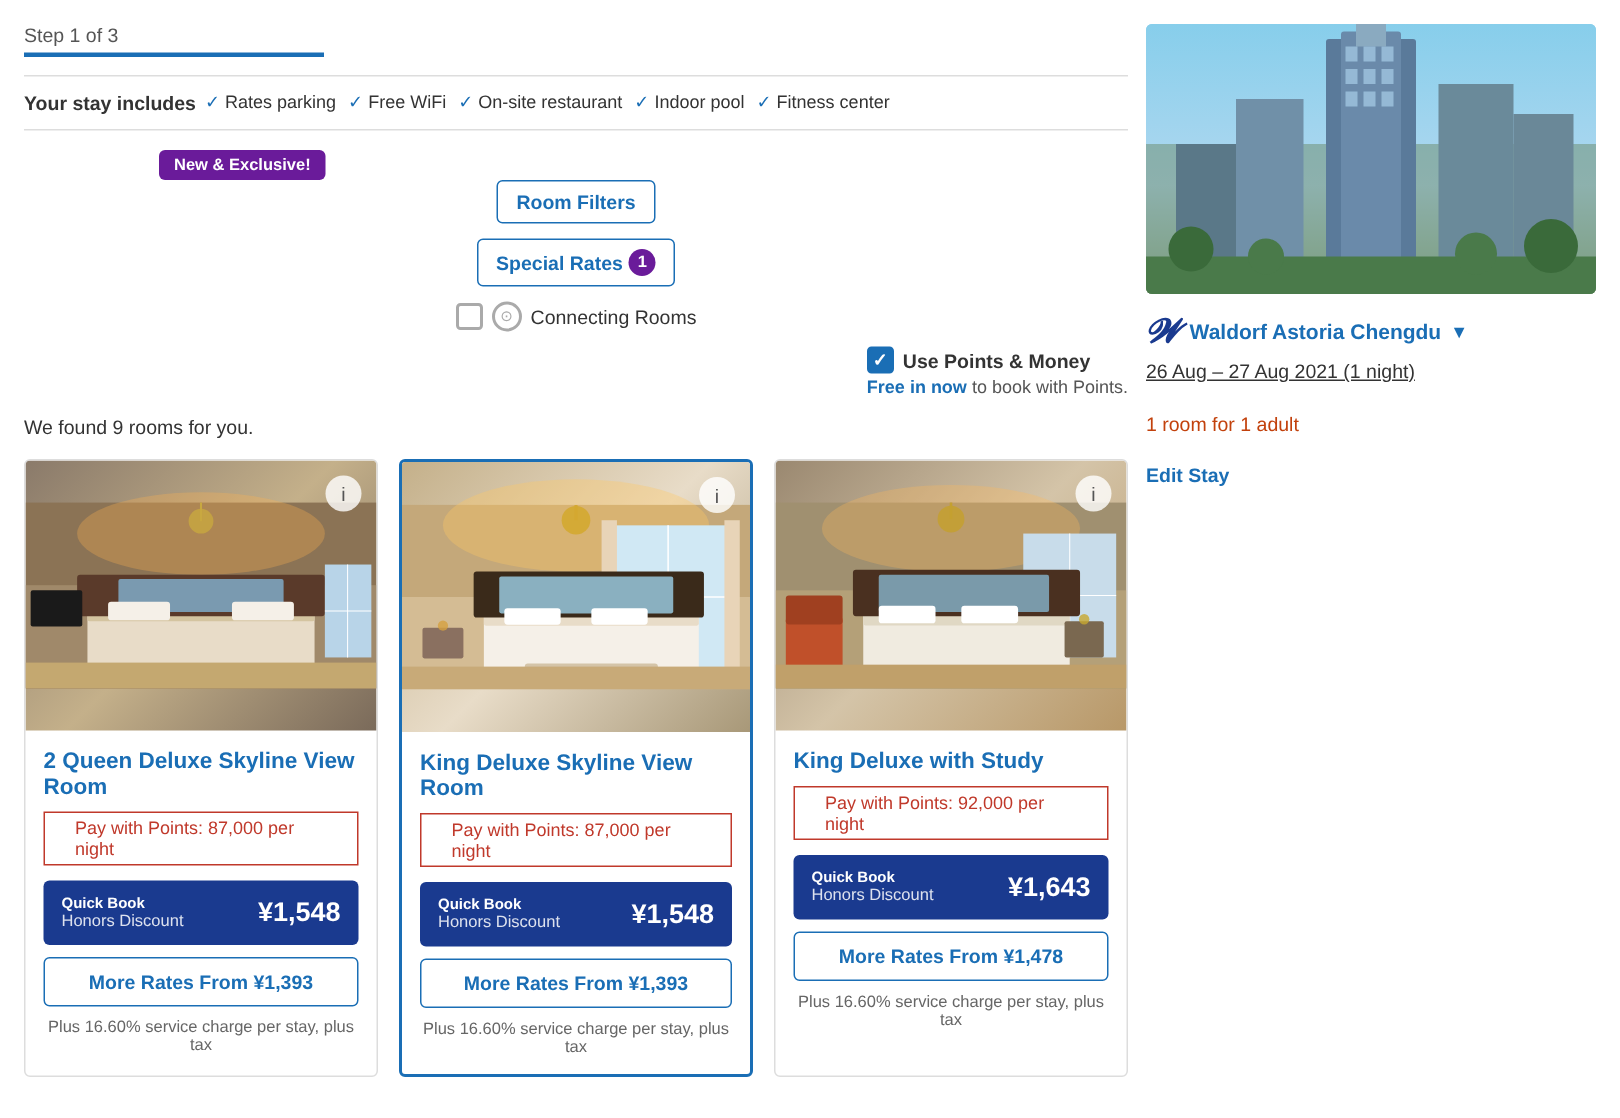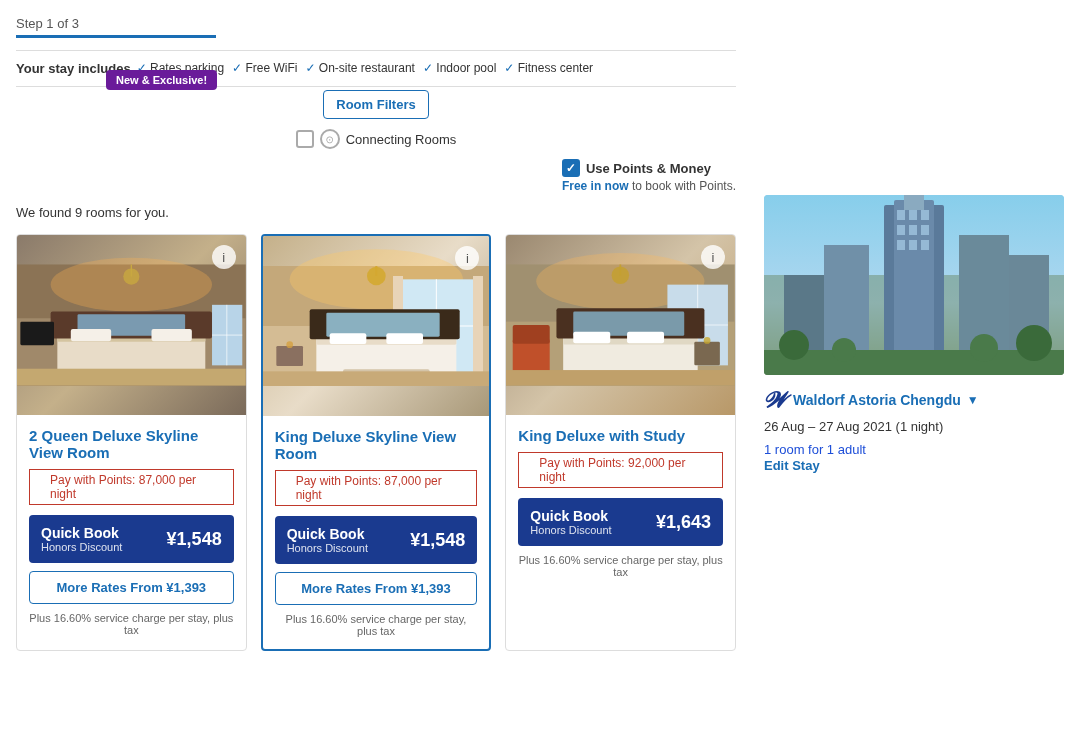--- a/index.html
+++ b/index.html
@@ -1,26 +1,26 @@
 <!DOCTYPE html>
 <html><head>
   <meta charset="utf-8">
   <style>
     * { box-sizing: border-box; margin: 0; padding: 0; }
     body { font-family: Arial, sans-serif; background: #fff; color: #333; font-size: 14px; }
     .page-wrapper { max-width: 1080px; margin: 0 auto; padding: 16px; }
-    .layout { display: flex; gap: 28px; align-items: center; }
+    .layout { display: flex; gap: 12px; }
     .main-content { flex: 1; min-width: 0; }
     .sidebar { width: 300px; flex-shrink: 0; }
 
     
     .step-label { font-size: 13px; color: #555; margin-bottom: 4px; }
     .page-title { font-size: 28px; font-weight: bold; color: #1a1a1a; margin-bottom: 6px; }
     .title-underline { height: 3px; background: #1a6eb5; width: 200px; margin-bottom: 12px; }
-    .stay-includes { display: flex; gap: 6px; align-items: flex-start; padding: 10px 0; border-top: 1px solid #ddd; border-bottom: 1px solid #ddd; margin-bottom: 3px; }
+    .stay-includes { display: flex; gap: 6px; align-items: flex-start; padding: 10px 0; border-top: 1px solid #ddd; border-bottom: 1px solid #ddd; margin-bottom: 33px; }
     .stay-label { font-weight: bold; font-size: 13px; white-space: nowrap; min-width: 80px; }
     .amenities { display: flex; flex-wrap: wrap; gap: 8px; }
     .amenity-item { font-size: 12px; color: #333; }
     .amenity-item::before { content: "✓ "; color: #1a6eb5; }
 
     
     .filters-row { display: flex; align-items: center; gap: 10px; margin-bottom: 12px; flex-wrap: wrap; flex-direction: column; }
     .filter-btn { border: 1px solid #1a6eb5; color: #1a6eb5; background: #fff; padding: 6px 12px; border-radius: 4px; cursor: pointer; font-size: 13px; font-weight: bold; display: flex; align-items: center; gap: 4px; }
     .special-rates-btn { position: relative; }
     .badge { background: #6a1b9a; color: #fff; border-radius: 50%; width: 18px; height: 18px; font-size: 11px; display: inline-flex; align-items: center; justify-content: center; }
@@ -44,34 +44,34 @@
     .room-card.selected { border: 2px solid #1a6eb5; }
     .room-img-placeholder { width: 100%; height: 180px; background: linear-gradient(135deg, #8a7a6a 0%, #c4b08a 50%, #7a6a5a 100%); position: relative; }
     .room-img-placeholder.card2 { background: linear-gradient(135deg, #c4b08a 0%, #e8dcc8 50%, #a89878 100%); }
     .room-img-placeholder.card3 { background: linear-gradient(135deg, #9a8870 0%, #d4c4a8 50%, #b89868 100%); }
     .info-icon { position: absolute; top: 10px; right: 10px; width: 24px; height: 24px; background: rgba(255,255,255,0.8); border-radius: 50%; display: flex; align-items: center; justify-content: center; font-size: 13px; color: #555; cursor: pointer; }
     .room-body { padding: 12px; }
     .room-name { font-size: 15px; color: #1a6eb5; font-weight: bold; margin-bottom: 8px; }
     .points-badge { border: 1px solid #c0392b; color: #c0392b; font-size: 12px; padding: 3px 20px; display: inline-block; margin-bottom: 10px; }
     .quick-book { background: #1a3a8f; color: #fff; padding: 10px 12px; border-radius: 4px; display: flex; justify-content: space-between; align-items: center; margin-bottom: 8px; cursor: pointer; }
     .qb-left { display: flex; flex-direction: column; }
-    .qb-title { font-weight: bold; font-size: 14px; }
+    .qb-title { font-weight: bold; font-size: 10px; }
     .qb-sub { font-size: 11px; opacity: 0.85; }
     .qb-price { font-size: 18px; font-weight: bold; }
     .more-rates { border: 1px solid #1a6eb5; color: #1a6eb5; text-align: center; padding: 8px; border-radius: 4px; font-weight: bold; font-size: 13px; cursor: pointer; margin-bottom: 8px; }
     .service-charge { font-size: 11px; color: #666; text-align: center; }
 
     
     .hotel-image-placeholder { width: 100%; height: 180px; background: linear-gradient(180deg, #87ceeb 0%, #b0d4e8 40%, #5a8a6a 80%, #3a5a3a 100%); border-radius: 4px; margin-bottom: 12px; position: relative; overflow: hidden; }
     .hotel-name-row { display: flex; align-items: center; gap: 6px; margin-bottom: 6px; }
     .hotel-logo { font-size: 22px; color: #1a3a8f; font-weight: bold; font-style: italic; }
     .hotel-name { color: #1a6eb5; font-weight: bold; font-size: 14px; }
     .dropdown-arrow { color: #1a6eb5; font-size: 12px; }
-    .stay-dates { font-size: 13px; margin-bottom: 8px; }
-    .room-info { font-size: 13px; color: #1d4ed8; margin-bottom: 0; }
+    .stay-dates { font-size: 13px; margin-bottom: 20px; text-decoration: underline; }
+    .room-info { font-size: 13px; color: #c2410c; margin-bottom: 18px; }
     .edit-stay { color: #1a6eb5; font-size: 13px; cursor: pointer; text-decoration: none; font-weight: bold; }
     .avg-night { font-size: 12px; color: #555; text-align: right; margin-top: 12px; }
     .avg-night span { color: #1a6eb5; font-weight: bold; }
   </style>
 </head>
 <body>
 
 <div class="page-wrapper">
   <div class="layout">
 
@@ -89,20 +89,26 @@
           <span class="amenity-item">Indoor pool</span>
           <span class="amenity-item">Fitness center</span>
         </div>
       </div>
 
       <div style="position:relative; margin-bottom: 8px;">
         <div class="new-exclusive-badge" style="position:absolute; top:-20px; left:90px; background:#6a1b9a; color:#fff; font-size:11px; font-weight:bold; padding:4px 10px; border-radius:4px; z-index:10;">New &amp; Exclusive!</div>
         <div class="filters-row">
           <button class="filter-btn">Room Filters</button>
 
+          <div class="special-rates-wrapper">
+            <button class="filter-btn special-rates-btn">
+              <span>Special Rates</span>
+              <span class="badge">1</span>
+            </button>
+          </div>
 
           <div class="connecting-rooms">
             <div class="checkbox-custom"></div>
             <div class="connecting-icon">⊙</div>
             <span>Connecting Rooms</span>
           </div>
 
           <div class="use-points">
             <div class="use-points-label">
               <div class="checkbox-checked">✓</div>
@@ -257,20 +263,21 @@
           <div class="room-body">
             <div class="room-name">King Deluxe with Study</div>
             <div class="points-badge">Pay with Points: 92,000 per night</div>
             <div class="quick-book">
               <div class="qb-left">
                 <span class="qb-title">Quick Book</span>
                 <span class="qb-sub">Honors Discount</span>
               </div>
               <span class="qb-price">¥1,643</span>
             </div>
+            <div class="more-rates">More Rates From ¥1,478</div>
             <div class="service-charge">Plus 16.60% service charge per stay, plus tax</div>
           </div>
         </div>
 
       </div>
 
     </div>
 
     <div class="sidebar">
 

